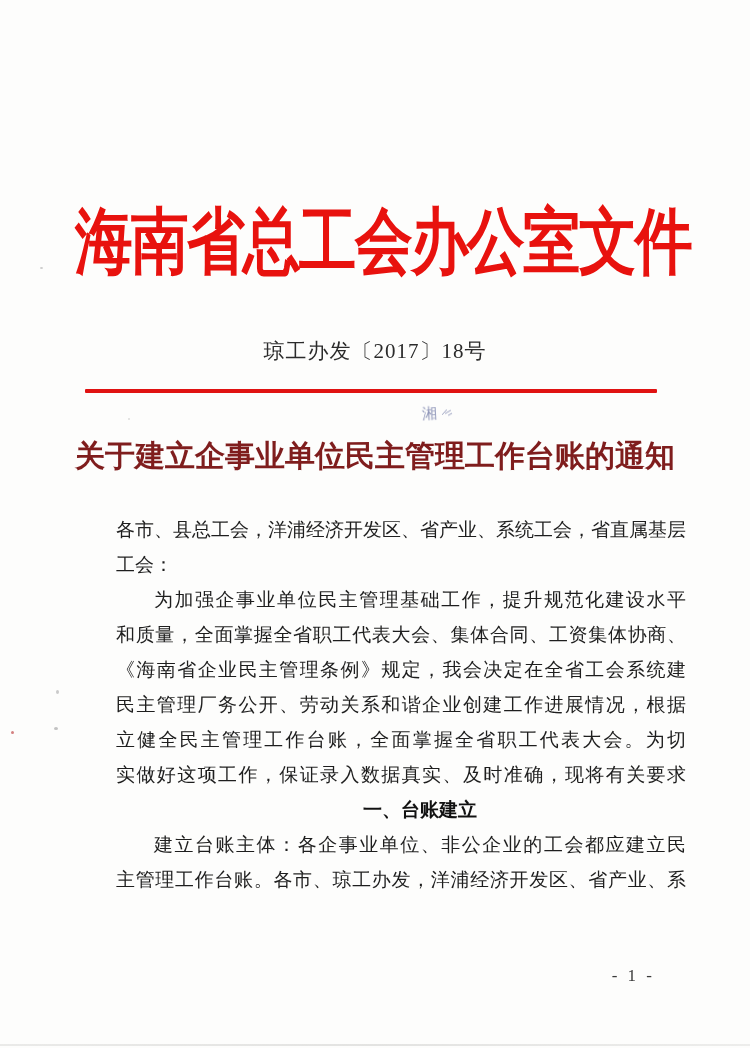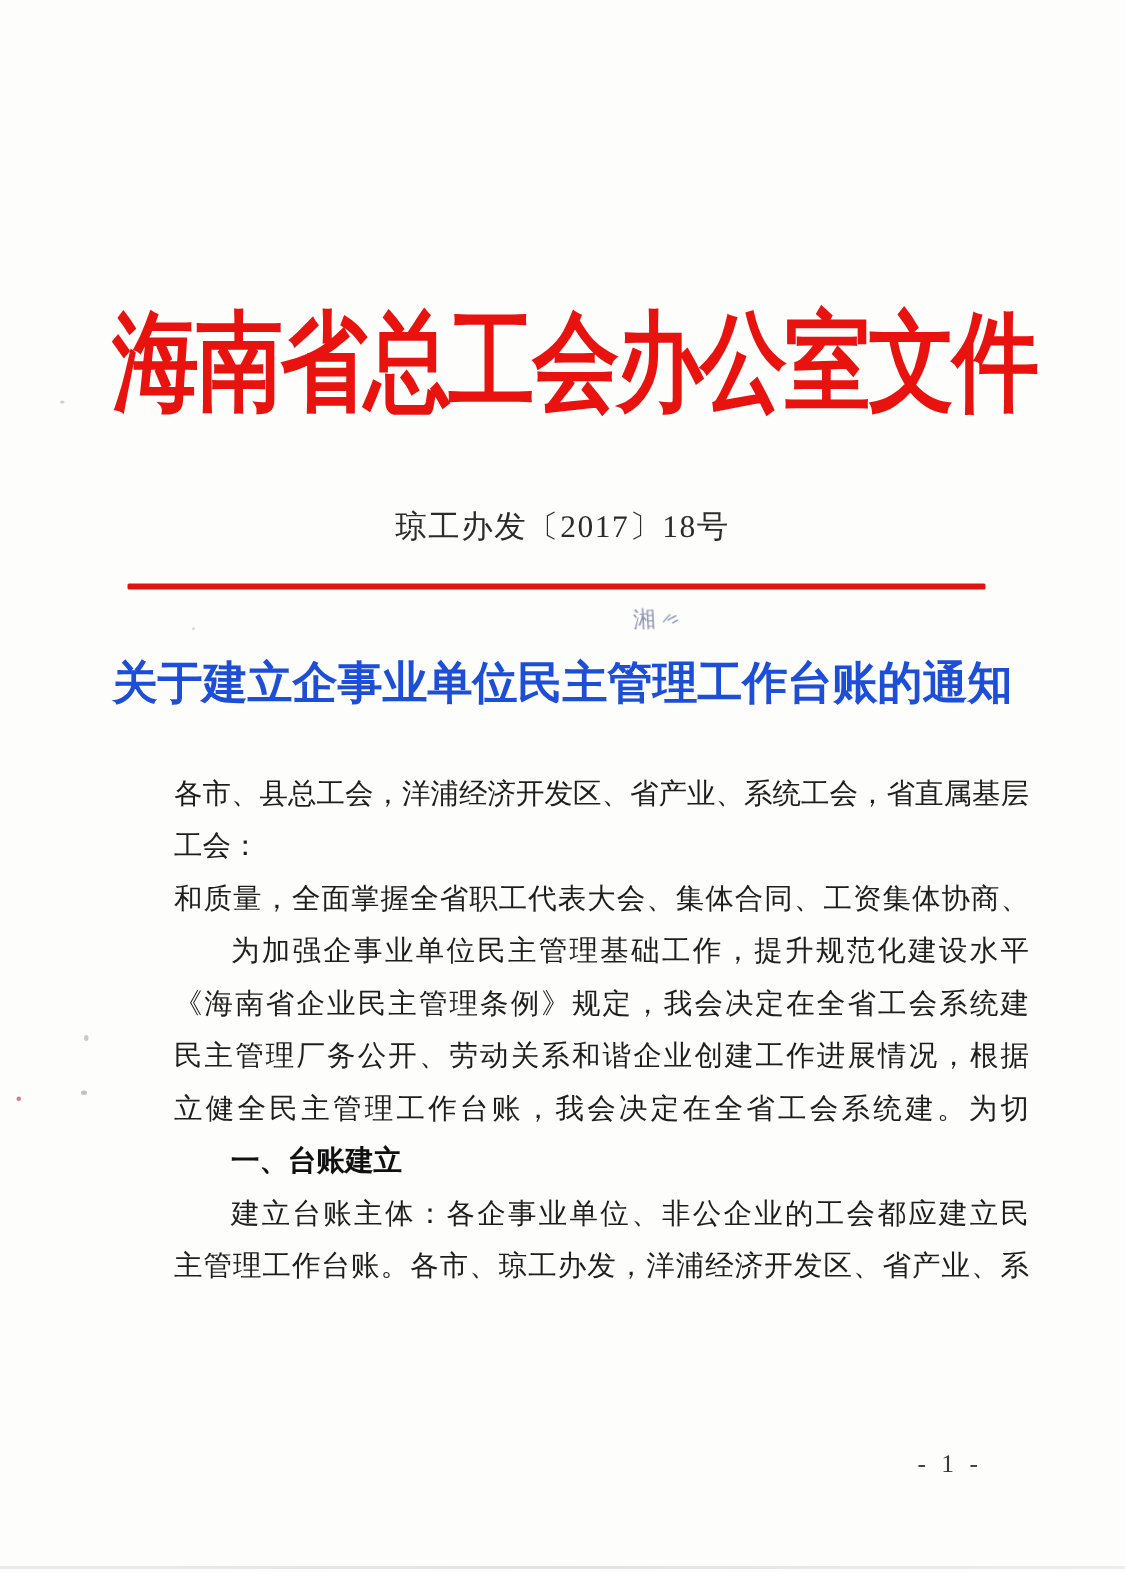--- a/index.html
+++ b/index.html
@@ -45,40 +45,40 @@
     transform:rotate(-3deg);
     display:flex;align-items:center;gap:4px;
     font-family:"Liberation Sans","DejaVu Sans",sans-serif;
   }
   .stamp svg{display:block;opacity:.9;}
 
   
   .doc-title{
     position:absolute;top:438px;left:0;width:750px;
     text-align:center;font-size:30px;line-height:36px;
-    font-weight:bold;color:#1d4ed8;letter-spacing:0px;
+    font-weight:bold;color:#7f1d1d;letter-spacing:0px;
     white-space:nowrap;
   }
 
   
   .body-text{
     position:absolute;top:512px;left:88px;width:570px;
     font-size:19px;color:#1e1e1e;margin-left:28px;
   }
   .line{
     height:35px;line-height:35px;
     text-align:left;
     overflow:visible;
   }
   .line.fill{
     text-align:justify;
     text-align-last:justify;
     -moz-text-align-last:justify;
   }
-  .line.indent{text-indent:2em;}
+  .line.indent{text-indent:2em;text-align:center;}
   .line.heading{
     font-weight:bold;
     font-family:"Liberation Sans","DejaVu Sans",sans-serif;
     color:#111;
   }
 
   
   .page-number{
     position:absolute;top:966px;right:95px;
     font-size:17px;letter-spacing:3px;color:#3a3a3a;
@@ -114,25 +114,26 @@
     <svg width="12" height="10" viewBox="0 0 12 10">
       <path d="M1 7 L6 2 M4 6 L10 3 M7 8 L11 6" stroke="#7c84ad" stroke-width="1" fill="none"></path>
     </svg>
   </div>
 
   <div class="doc-title">关于建立企事业单位民主管理工作台账的通知</div>
 
   <div class="body-text">
     <div class="line fill">各市、县总工会，洋浦经济开发区、省产业、系统工会，省直属基层</div>
     <div class="line">工会：</div>
+    <div class="line fill indent">为加强企事业单位民主管理基础工作，提升规范化建设水平</div>
     <div class="line fill">和质量，全面掌握全省职工代表大会、集体合同、工资集体协商、</div>
-    <div class="line fill indent">为加强企事业单位民主管理基础工作，提升规范化建设水平</div>
     <div class="line fill">《海南省企业民主管理条例》规定，我会决定在全省工会系统建</div>
     <div class="line fill">民主管理厂务公开、劳动关系和谐企业创建工作进展情况，根据</div>
-    <div class="line fill">立健全民主管理工作台账，我会决定在全省工会系统建。为切</div>
+    <div class="line fill">立健全民主管理工作台账，全面掌握全省职工代表大会。为切</div>
+    <div class="line fill">实做好这项工作，保证录入数据真实、及时准确，现将有关要求</div>
     <div class="line heading indent">一、台账建立</div>
     <div class="line fill indent">建立台账主体：各企事业单位、非公企业的工会都应建立民</div>
     <div class="line fill">主管理工作台账。各市、琼工办发，洋浦经济开发区、省产业、系</div>
   </div>
 
   <div class="page-number">- 1 -</div>
 
   <div class="speck s1"></div>
   <div class="speck s2"></div>
   <div class="speck s3"></div>

